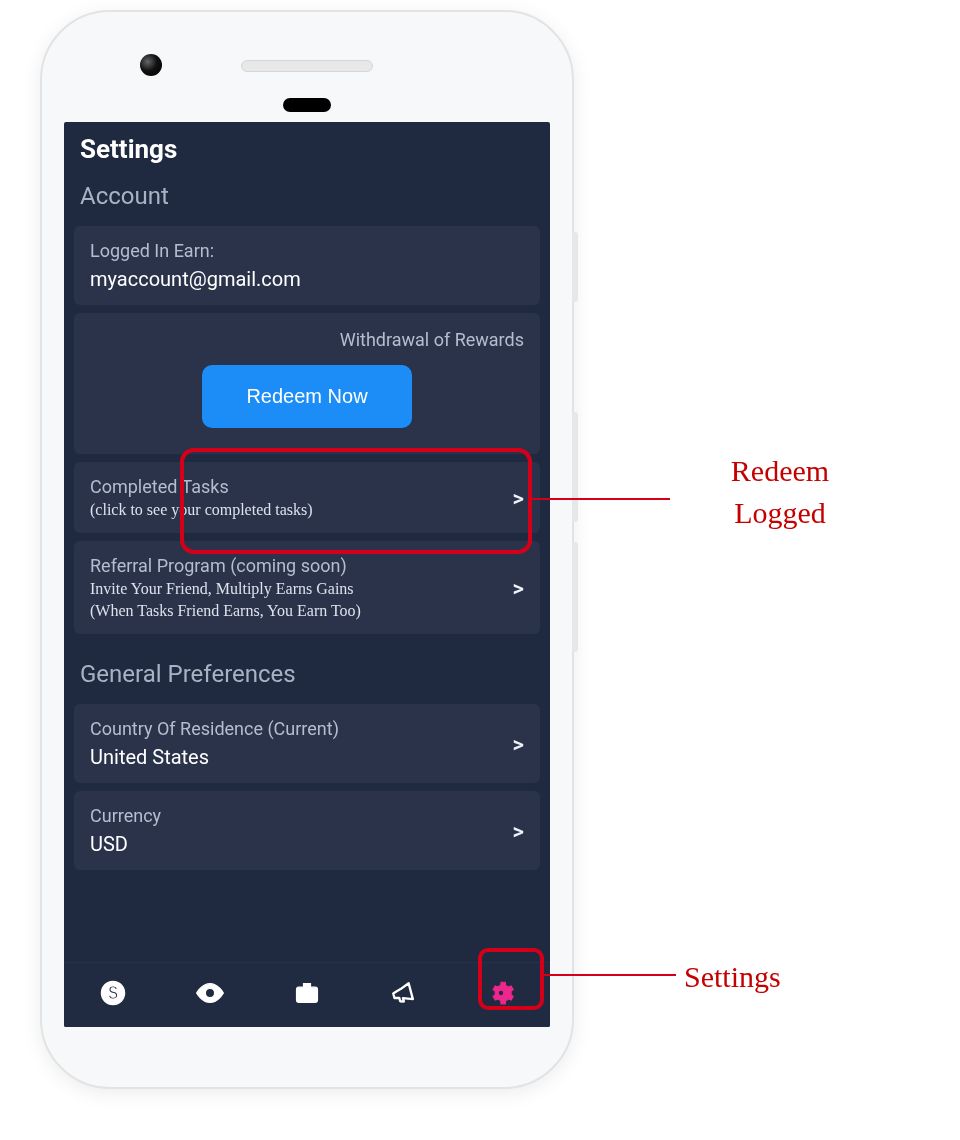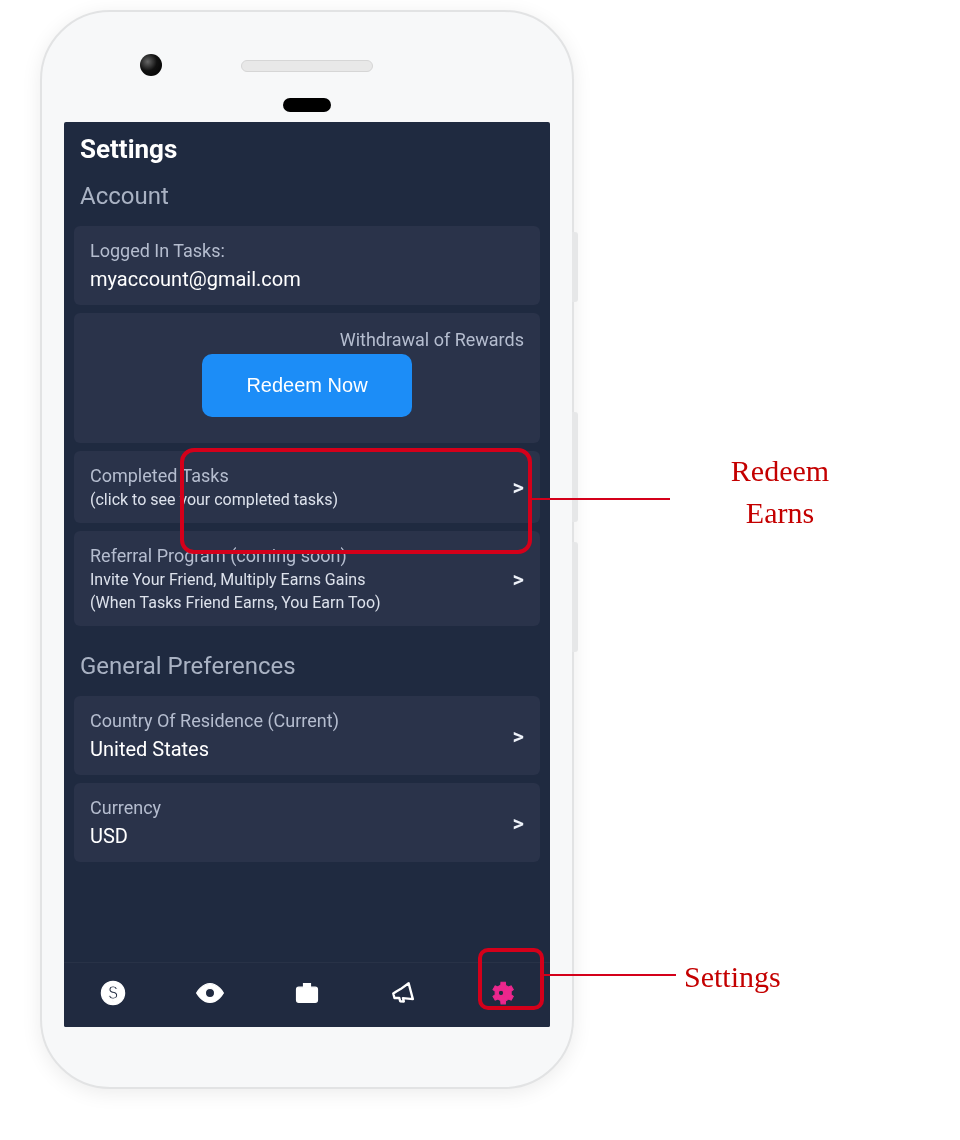--- a/index.html
+++ b/index.html
@@ -113,20 +113,21 @@
   }
   .card .value {
     font-size: 20px;
     color: #ffffff;
     margin-top: 6px;
   }
   .card .sub {
     font-size: 16px;
     color: #dde2ec;
     margin-top: 4px;
+    font-family: Liberation Serif, serif;
   }
 
   .card.nav .chev {
     position: absolute;
     right: 16px;
     top: 50%;
     transform: translateY(-50%);
     color: #eef2f9;
     font-size: 22px;
     font-weight: 600;
@@ -137,21 +138,21 @@
     padding: 16px 16px 26px;
   }
   .redeem-btn {
     display: inline-block;
     background: #1c8df7;
     color: #fff;
     font-size: 20px;
     padding: 20px 44px;
     border-radius: 10px;
     border: none;
-    margin-top: 4px;
+    margin-top: 15px;
   }
 
   .section-gap {
     height: 18px;
   }
 
   .bottom-nav {
     position: absolute;
     left: 0; right: 0; bottom: 0;
     height: 64px;
@@ -216,21 +217,21 @@
   <div class="sensor-pill"></div>
 
   <div class="screen">
 
     <div class="title-bar">Settings</div>
 
     <div class="section-label">Account</div>
 
     <div class="cards">
       <div class="card">
-        <div class="label">Logged In Tasks:</div>
+        <div class="label">Logged In Earn:</div>
         <div class="value">myaccount@gmail.com</div>
       </div>
 
       <div class="card redeem-card">
         <div class="label" style="text-align:right">Withdrawal of Rewards</div>
         <button class="redeem-btn">Redeem Now</button>
       </div>
 
       <div class="card nav">
         <div class="label">Completed Tasks</div>
@@ -305,18 +306,18 @@
       </div>
     </div>
 
   </div>
 </div>
 
 <div id="co-redeem-box" class="callout-box"></div>
 <div id="co-redeem-line" class="callout-line"></div>
 <div id="co-redeem-text" class="callout-text">
   <span>Redeem</span><br>
-  <span>Earns</span>
+  <span>Logged</span>
 </div>
 
 <div id="co-settings-box" class="callout-box"></div>
 <div id="co-settings-line" class="callout-line"></div>
 <div id="co-settings-text" class="callout-text">Settings</div>
 
 </body></html>

